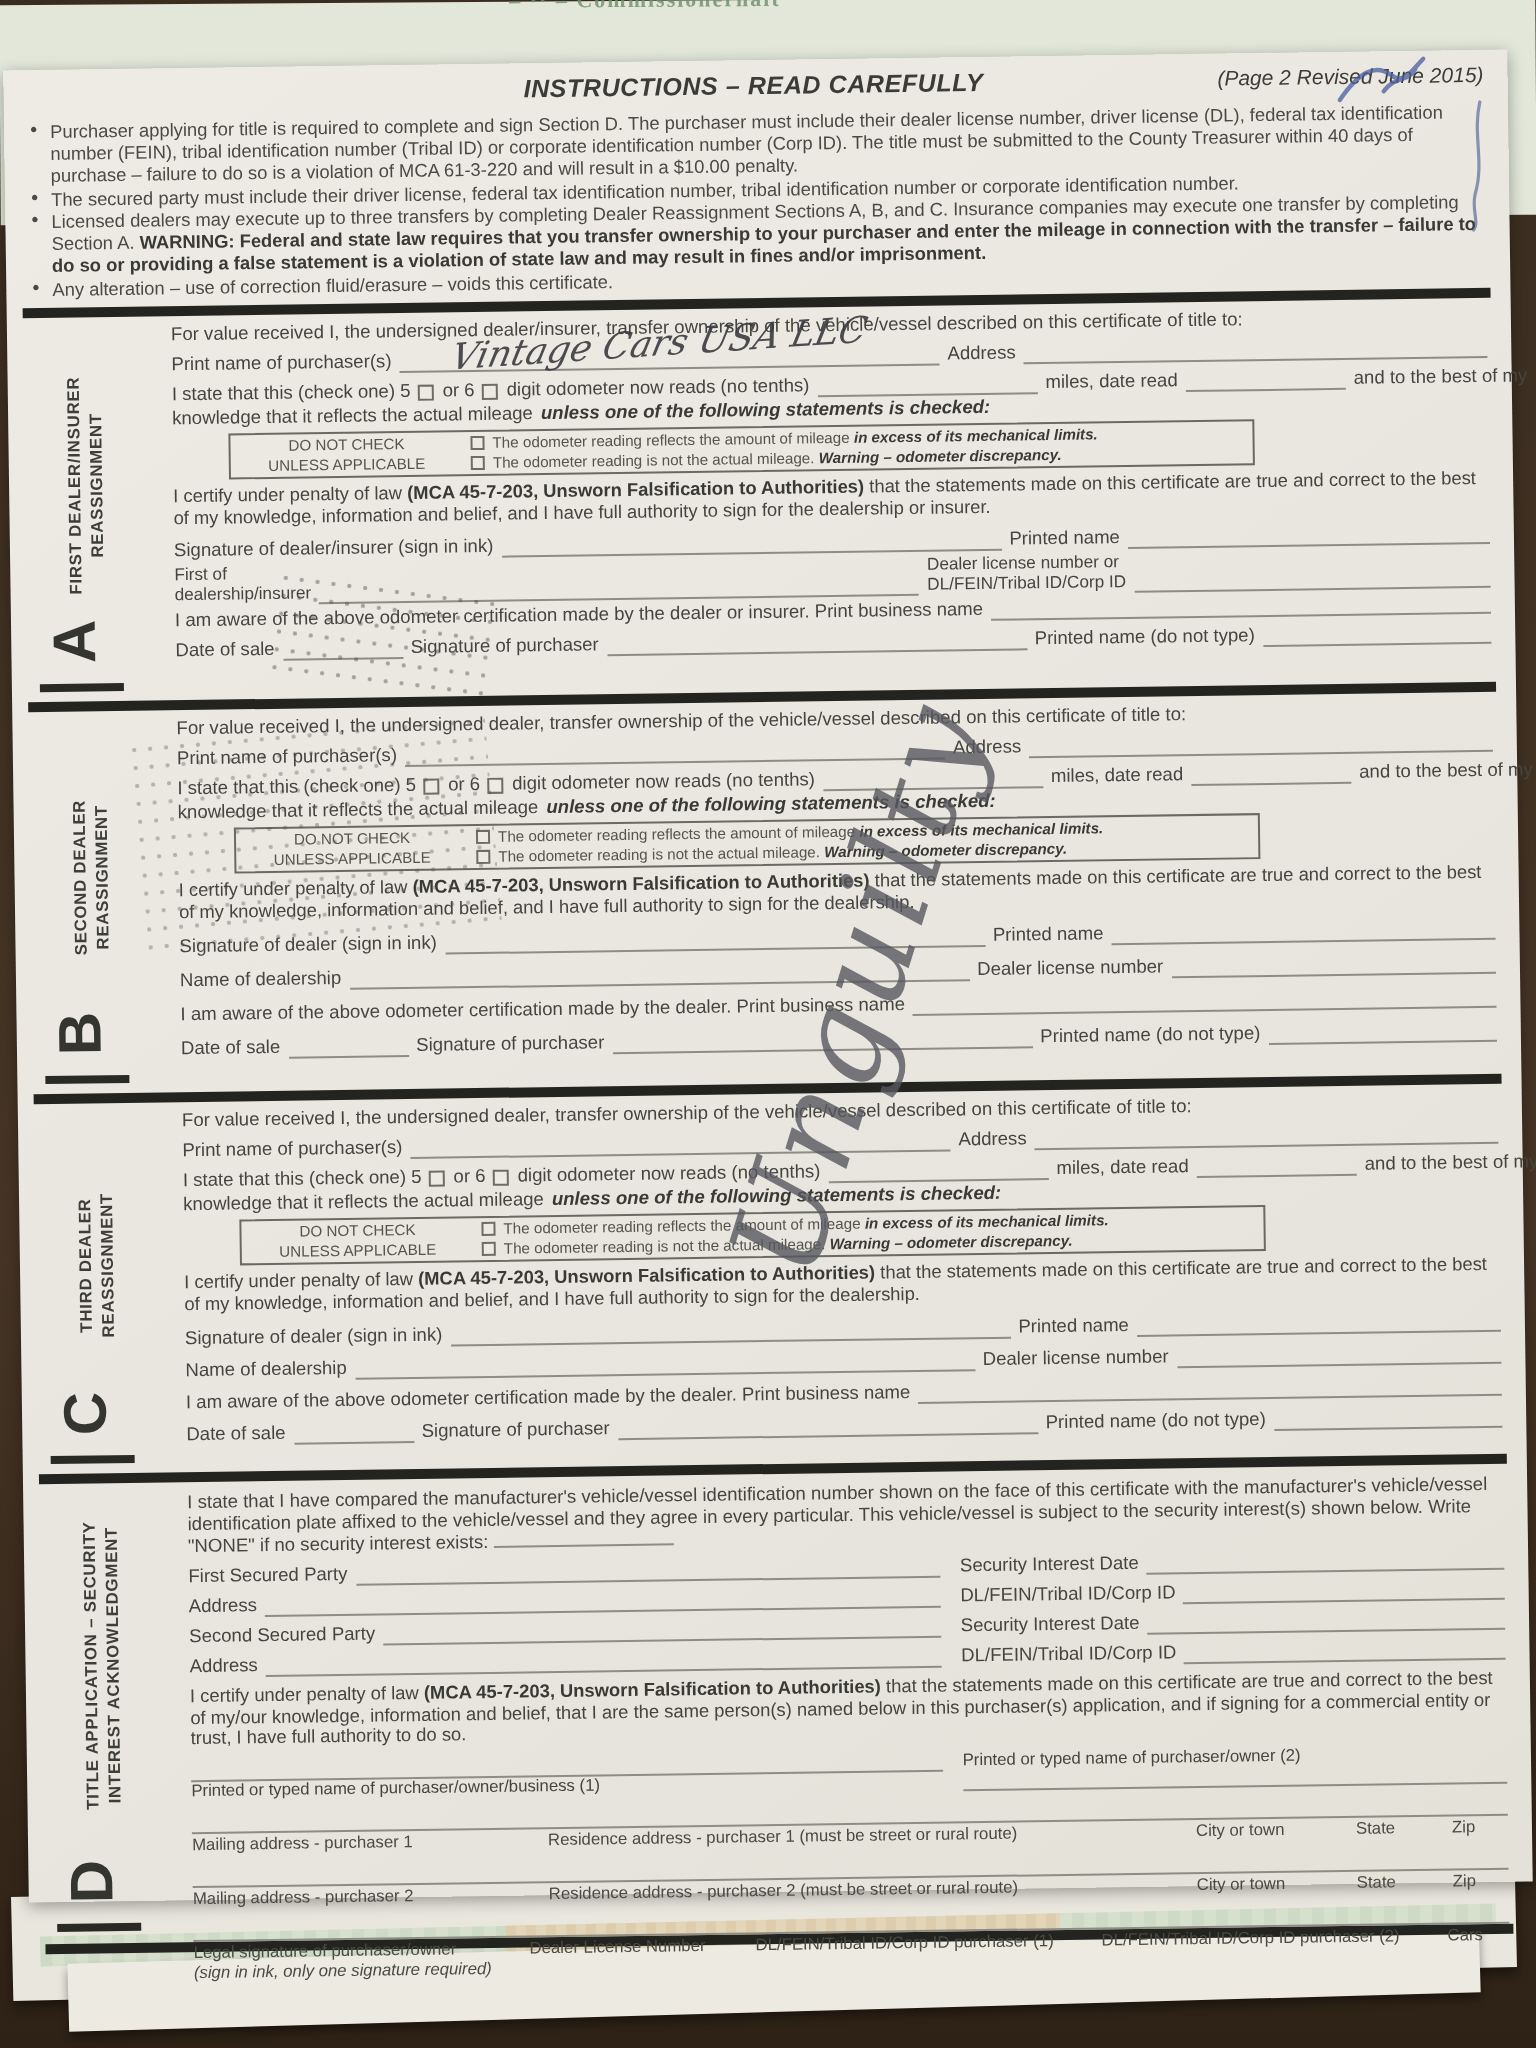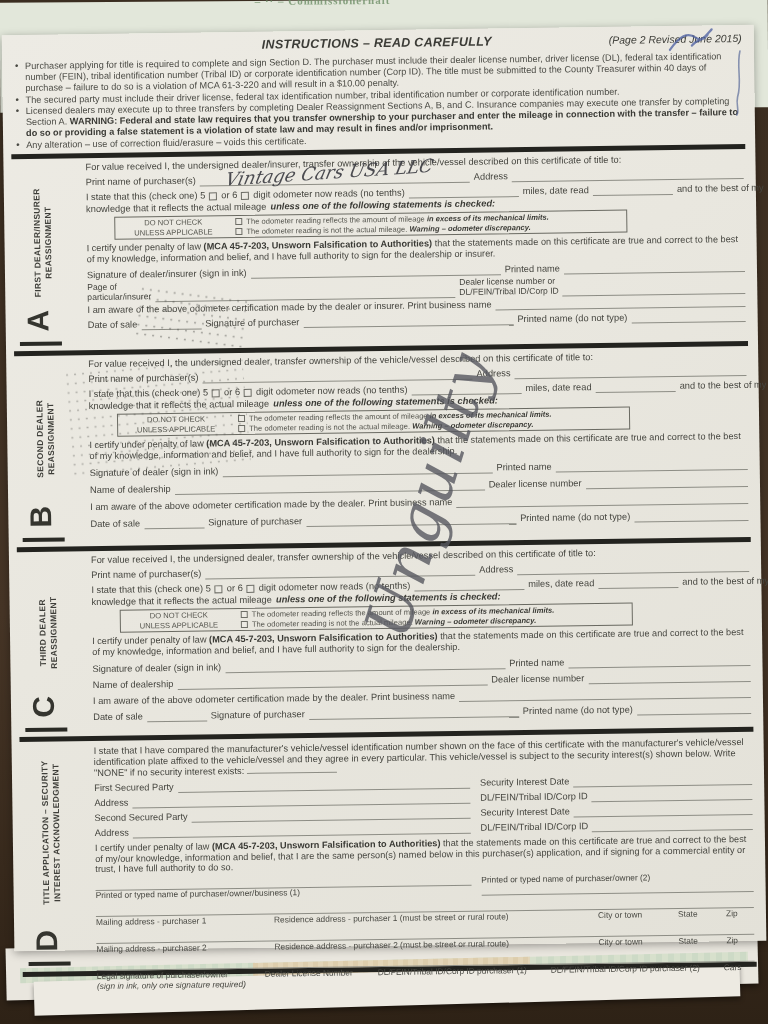--- a/index.html
+++ b/index.html
@@ -185,22 +185,22 @@
     </div>
     <div class="cert"><span>I certify under penalty of law </span><span class="b">(MCA 45-7-203, Unsworn Falsification to Authorities)</span><span> that the statements made on this certificate are true and correct to the best of my knowledge, information and belief, and I have full authority to sign for the dealership or insurer.</span></div>
     <div class="row" style="margin-top:5px;">
       <span class="lbl">Signature of dealer/insurer (sign in ink)</span>
       <span class="blank" style="flex:0 0 250px;"></span>
       <span class="lbl">Printed name</span>
       <span class="blank"></span>
     </div>
     <div class="row" style="margin-top:2px;">
       <span class="stack">
-          <span>Page of</span>
-          <span>particular/insurer</span>
+          <span>First of</span>
+          <span>dealership/insurer</span>
         </span>
       <span class="blank" style="flex:0 0 300px;"></span>
       <span class="stack">
           <span>Dealer license number or</span>
           <span>DL/FEIN/Tribal ID/Corp ID</span>
         </span>
       <span class="blank"></span>
     </div>
     <div class="row" style="margin-top:2px;">
       <span class="lbl">I am aware of the above odometer certification made by the dealer or insurer. Print business name</span>

